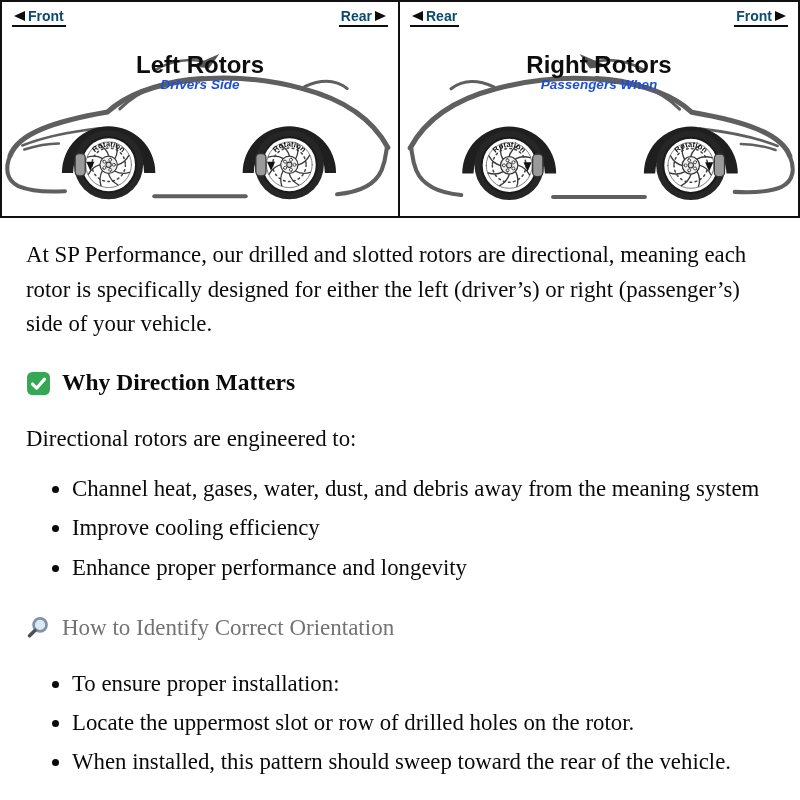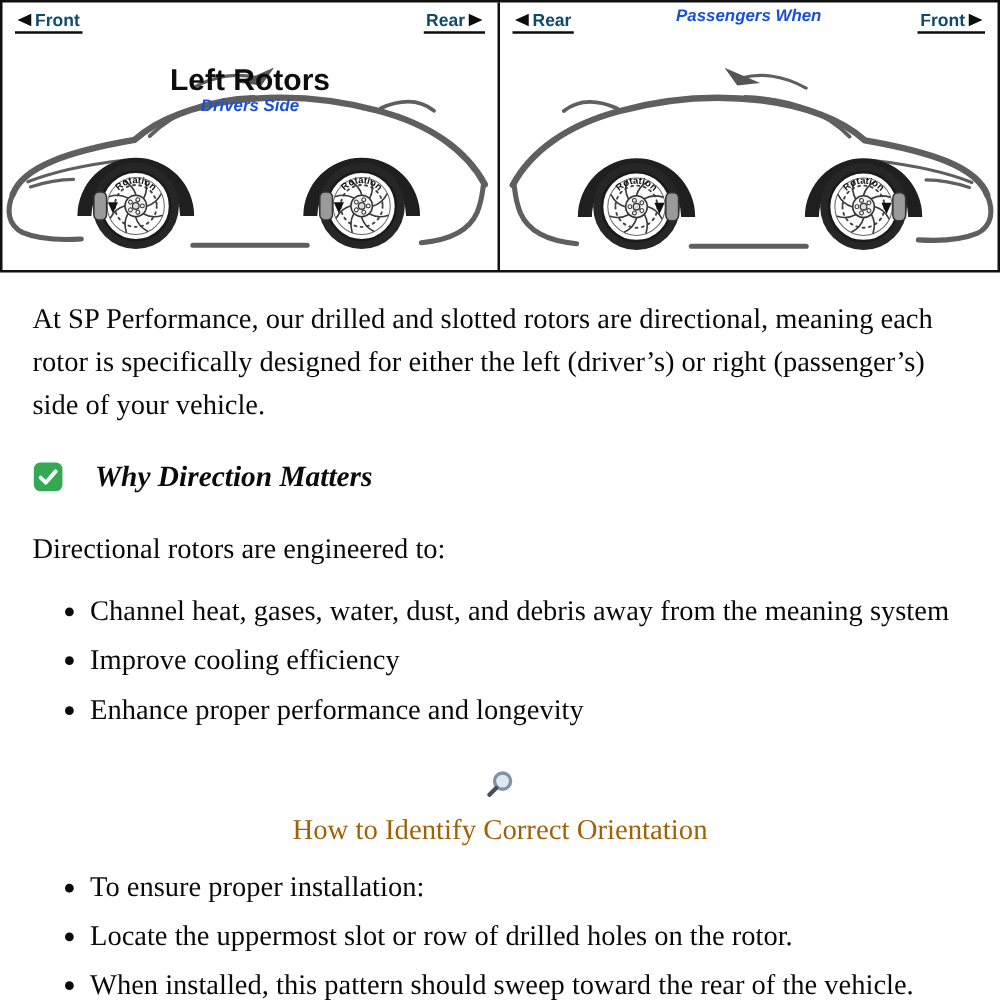--- a/index.html
+++ b/index.html
@@ -68,36 +68,34 @@
     border-bottom: 5px solid transparent;
     border-left: 11px solid #0d0d0d;
   }
   .car-svg { display: block; width: 100%; height: auto; }
 
   
   .article { padding: 20px 26px 0 26px; font-size: 22.8px; }
   .intro { line-height: 1.5; margin-bottom: 28px; }
   .sec-heading {
     display: flex;
-    align-items: flex-start;
-    gap: 25px;
+    align-items: flex-end;
+    gap: 11px;
     font-weight: 700;
     font-size: 23.5px;
     margin: 28px 0 26px 0;
-    font-style: italic;
   }
   .sec-heading2 {
     display: flex;
     align-items: center;
     gap: 11px;
     font-weight: 400;
     font-size: 23px;
-    margin: 30px 0 16px 0;
-    color: #a16207;
-    flex-direction: column;
+    margin: 30px 0 26px 0;
+    color: #737373;
   }
   .lead { margin: 0 0 16px 0; line-height: 1.5; }
   .blist { margin: 0 0 10px 0; padding-left: 46px; list-style: disc; }
   .blist li { line-height: 1.5; margin: 5px 0; }
   .icon-badge { display: inline-flex; flex: 0 0 auto; }
 
 </style>
 </head>
 <body>
 
@@ -185,20 +183,21 @@
       </svg>
     </div>
 
     <div class="panel right">
       <div class="panel-header">
         <span class="dir-label at-left">
           <span class="tri tri-left"></span>
           <span>Rear</span>
         </span>
         <span class="panel-titles">
+          <span class="panel-title">Right Rotors</span>
           <span class="panel-subtitle">Passengers When</span>
         </span>
         <span class="dir-label at-right">
           <span>Front</span>
           <span class="tri tri-right"></span>
         </span>
       </div>
       <svg class="car-svg" viewBox="0 0 390 165">
         <g transform="translate(390,0) scale(-1,1)">
           <use href="#carbody"></use>

